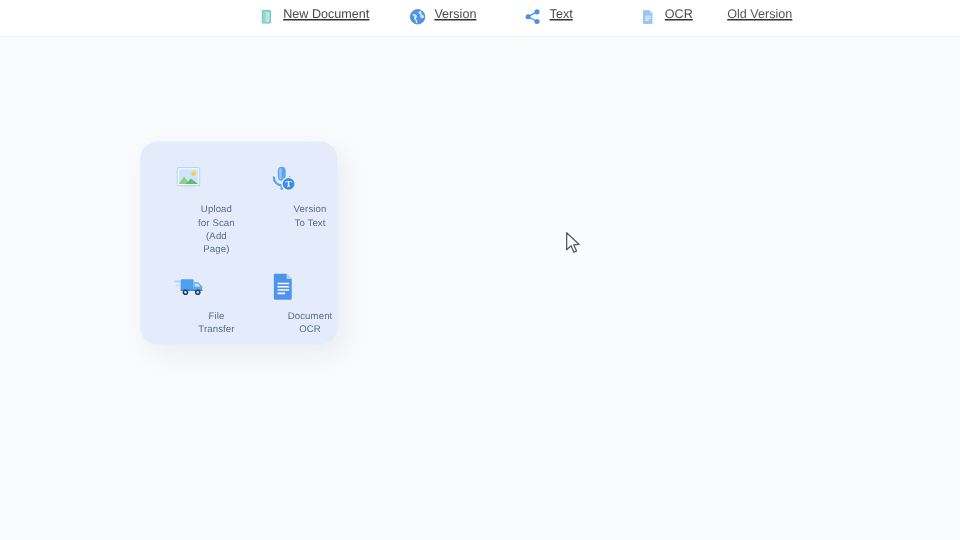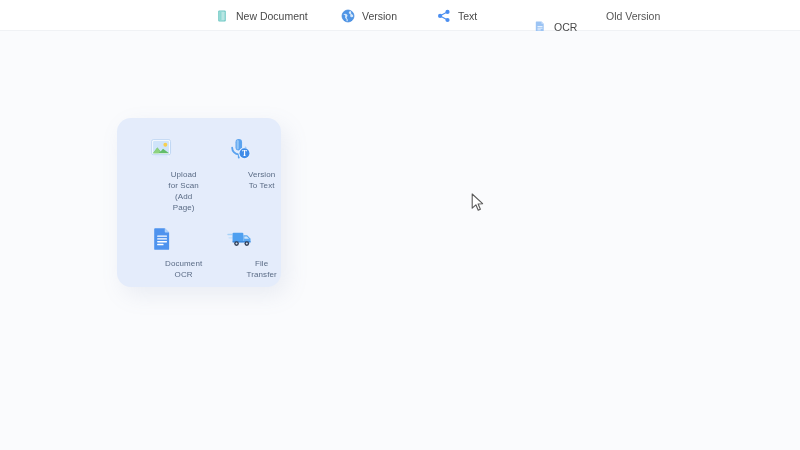--- a/index.html
+++ b/index.html
@@ -23,39 +23,40 @@
     height: 31px;
     background: #ffffff;
     border-bottom: 1px solid #f0f2f5;
     box-sizing: border-box;
   }
   .nav-item {
     position: absolute;
     top: 7px;
     height: 18px;
     display: flex;
-    align-items: center;
+    align-items: flex-start;
     gap: 7px;
     white-space: nowrap;
+    text-decoration: underline;
   }
   .nav-label {
     font-size: 10.5px;
     color: #4a4a4a;
     line-height: 1;
   }
   .nav-icon {
     display: block;
     width: 14px;
     height: 14px;
     flex: 0 0 14px;
   }
   .nav-item[data-name="nav-new-document"] { left: 215px; }
   .nav-item[data-name="nav-language"]     { left: 341px; }
   .nav-item[data-name="nav-share"]        { left: 437px; }
-  .nav-item[data-name="nav-ocr"]          { left: 533px; margin-top: 11px; }
+  .nav-item[data-name="nav-ocr"]          { left: 533px; }
   .nav-item[data-name="nav-old-version"]  { left: 606px; }
   .nav-item[data-name="nav-old-version"] .nav-label { color: #555; }
 
   
   .stage {
     position: absolute;
     top: 31px; left: 0;
     width: 800px;
     height: 419px;
     background: #fafbfd;
@@ -204,36 +205,20 @@
           <rect x="11.4" y="4.4" width="2.3" height="10" rx="1.15" fill="#93c6f7"></rect>
           <path d="M6.6 12.6 a7.1 7.1 0 0 0 14.2 0" fill="none" stroke="#5ba3ef" stroke-width="2" stroke-linecap="round"></path>
           <rect x="12.7" y="19" width="2" height="5" rx="1" fill="#5ba3ef"></rect>
           <circle cx="19.8" cy="18.5" r="6.4" fill="#e8f2fe"></circle>
           <circle cx="19.8" cy="18.5" r="5.3" fill="#3f8ce8"></circle>
           <text x="19.8" y="21.5" font-family="Liberation Serif, serif" font-size="8.2" font-weight="bold" fill="#ffffff" text-anchor="middle">T</text>
         </svg>
       </span>
       <span class="tile-label" data-name="tile-speech-to-text-label">
         <span>Version To Text</span>
-      </span>
-    </div>
-
-    <div class="feature-tile" data-name="tile-document-ocr">
-      <span class="tile-icon" data-name="document-lines-icon">
-        <svg viewBox="0 0 30 30" width="26" height="26">
-          <path d="M7 2.5 h11.2 l5 5 v19 a1 1 0 0 1 -1 1 h-15.2 a1 1 0 0 1 -1 -1 v-23 a1 1 0 0 1 1 -1 z" fill="#4e93ee"></path>
-          <path d="M18.2 2.5 l5 5 h-4.2 a0.8 0.8 0 0 1 -0.8 -0.8 z" fill="#b2d4f9"></path>
-          <rect x="9.4" y="11" width="11.4" height="1.5" rx="0.6" fill="#ffffff"></rect>
-          <rect x="9.4" y="14.2" width="11.4" height="1.5" rx="0.6" fill="#ffffff"></rect>
-          <rect x="9.4" y="17.4" width="11.4" height="1.5" rx="0.6" fill="#ffffff"></rect>
-          <rect x="9.4" y="20.6" width="7.4" height="1.5" rx="0.6" fill="#ffffff"></rect>
-        </svg>
-      </span>
-      <span class="tile-label" data-name="tile-document-ocr-label">
-        <span>Document OCR</span>
       </span>
     </div>
 
     <div class="feature-tile" data-name="tile-file-transfer">
       <span class="tile-icon" data-name="delivery-truck-icon">
         <svg viewBox="0 0 30 30" width="28" height="28">
           <rect x="1.4" y="9.4" width="5.4" height="1.5" rx="0.75" fill="#a7d2f8"></rect>
           <rect x="2.6" y="13" width="4.6" height="1.5" rx="0.75" fill="#c2e0fb"></rect>
           <rect x="7" y="8.2" width="11.6" height="10.4" rx="1.2" fill="#4fa0f0"></rect>
           <path d="M18.6 11 h4.1 l3.6 3.8 v3.8 h-7.7 z" fill="#5daaf2"></path>
@@ -243,20 +228,36 @@
           <circle cx="11.3" cy="19.9" r="1.1" fill="#cfe0f5"></circle>
           <circle cx="22.3" cy="19.9" r="2.5" fill="#2f3b52"></circle>
           <circle cx="22.3" cy="19.9" r="1.1" fill="#cfe0f5"></circle>
         </svg>
       </span>
       <span class="tile-label" data-name="tile-file-transfer-label">
         <span>File Transfer</span>
       </span>
     </div>
 
+    <div class="feature-tile" data-name="tile-document-ocr">
+      <span class="tile-icon" data-name="document-lines-icon">
+        <svg viewBox="0 0 30 30" width="26" height="26">
+          <path d="M7 2.5 h11.2 l5 5 v19 a1 1 0 0 1 -1 1 h-15.2 a1 1 0 0 1 -1 -1 v-23 a1 1 0 0 1 1 -1 z" fill="#4e93ee"></path>
+          <path d="M18.2 2.5 l5 5 h-4.2 a0.8 0.8 0 0 1 -0.8 -0.8 z" fill="#b2d4f9"></path>
+          <rect x="9.4" y="11" width="11.4" height="1.5" rx="0.6" fill="#ffffff"></rect>
+          <rect x="9.4" y="14.2" width="11.4" height="1.5" rx="0.6" fill="#ffffff"></rect>
+          <rect x="9.4" y="17.4" width="11.4" height="1.5" rx="0.6" fill="#ffffff"></rect>
+          <rect x="9.4" y="20.6" width="7.4" height="1.5" rx="0.6" fill="#ffffff"></rect>
+        </svg>
+      </span>
+      <span class="tile-label" data-name="tile-document-ocr-label">
+        <span>Document OCR</span>
+      </span>
+    </div>
+
   </div>
 
   <span class="cursor" data-name="mouse-cursor">
     <svg viewBox="0 0 14 20" width="14" height="20">
       <path d="M1.2 1 L1.2 15.2 L4.9 11.8 L7.2 17.2 L9.4 16.2 L7.1 11 L11.6 10.7 Z" fill="#ffffff" stroke="#5a5a5a" stroke-width="1.1" stroke-linejoin="round"></path>
     </svg>
   </span>
 
 </div>
 

